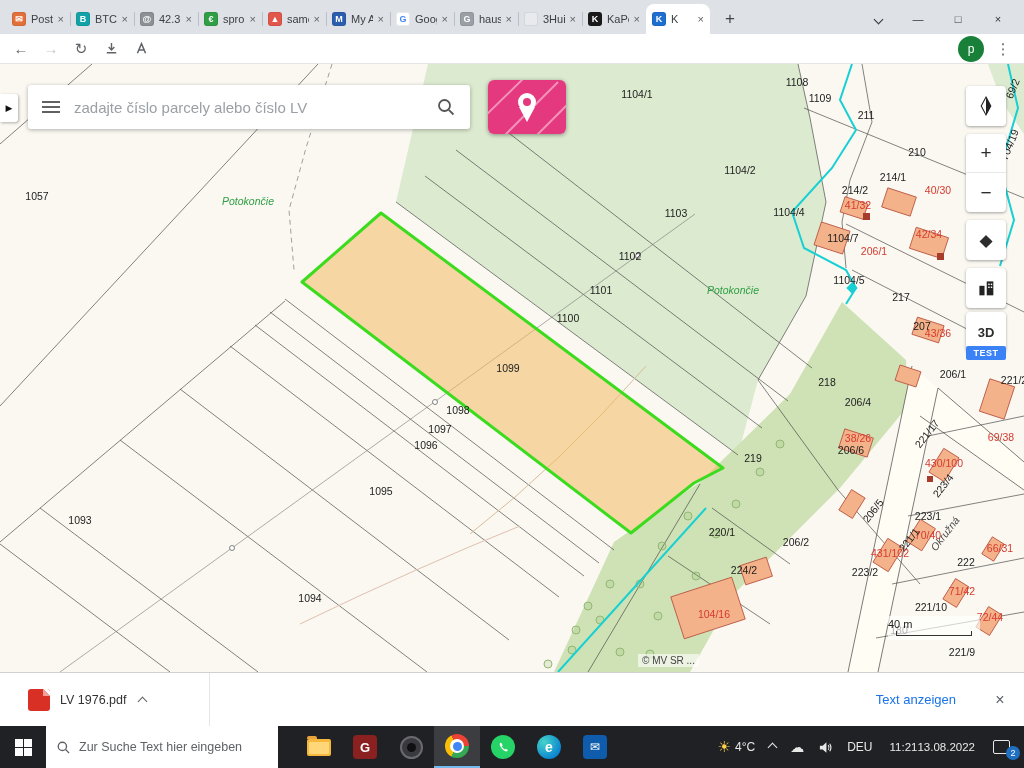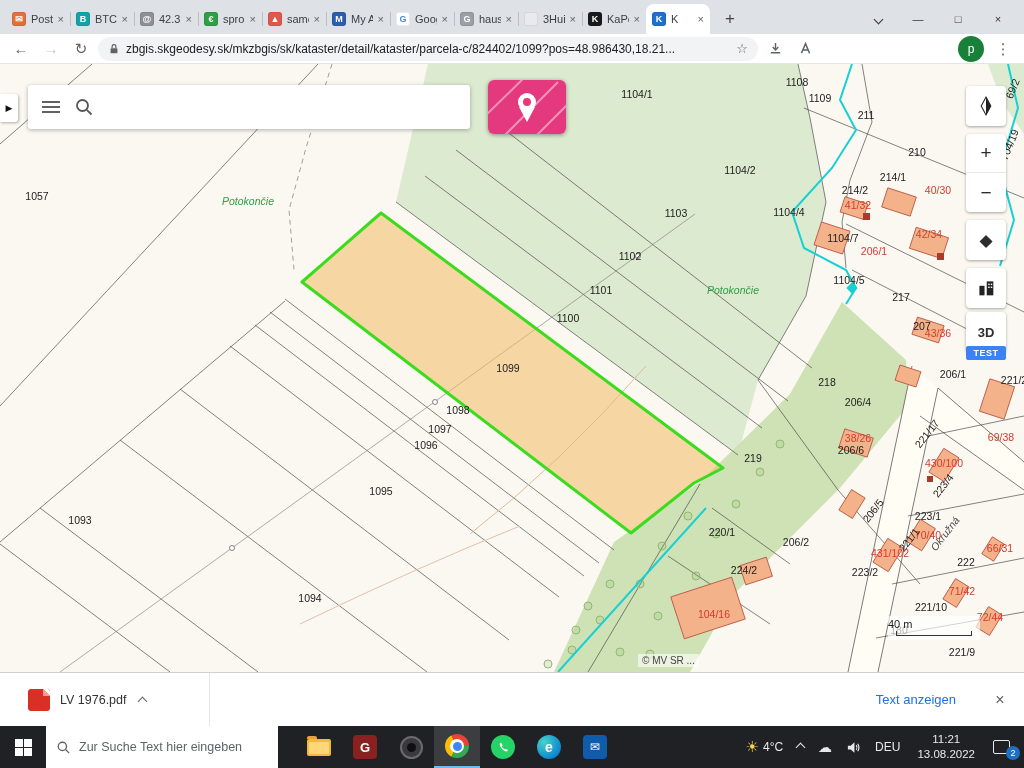--- a/index.html
+++ b/index.html
@@ -88,21 +88,21 @@
   .chrome-ic::before { content:""; position:absolute; left:5px; top:5px; width:14px; height:14px; border-radius:50%; background:#fff; }
   .chrome-ic::after { content:""; position:absolute; left:7.5px; top:7.5px; width:9px; height:9px; border-radius:50%; background:#4285f4; }
   .tb-active { background:rgba(255,255,255,.13); border-bottom:2px solid #76b9ed; }
   .wa-ic { width:24px; height:24px; border-radius:50%; background:#25d366; display:flex; align-items:center; justify-content:center; }
   .edge-ic { width:24px; height:24px; border-radius:50%; background:radial-gradient(circle at 30% 30%, #45d3c9, #0a84d0 75%); color:#fff; font-weight:bold; font-size:14px; display:flex; align-items:center; justify-content:center; }
   .mail-ic { width:24px; height:24px; border-radius:4px; background:#0f5cad; color:#fff; font-size:12px; display:flex; align-items:center; justify-content:center; }
   .tray { margin-left:auto; display:flex; align-items:center; height:100%; }
   .tray-item { height:100%; display:flex; align-items:center; justify-content:center; padding:0 7px; font-size:12px; }
   .sun-glyph { color:#ffd34d; font-size:15px; margin-right:4px; }
   .cloud-glyph { font-size:14px; color:#e8e8e8; }
-  .clock { flex-direction:column; line-height:1.3; font-size:11.5px; text-align:center; padding:0 10px; }
+  .clock { line-height:1.3; font-size:11.5px; text-align:center; padding:0 10px; }
   .ac-wrap { position:relative; padding:0 14px 0 8px; }
   .ac-icon { width:17px; height:14px; border:1.5px solid #e8e8e8; border-radius:2px; }
   .ac-badge { position:absolute; right:4px; bottom:8px; min-width:14px; height:14px; border-radius:7px; background:#1f70c1; color:#fff; font-size:9px; display:flex; align-items:center; justify-content:center; padding:0 2px; }
 </style>
 </head>
 <body>
 
 <div class="screen">
 
   <header class="tabstrip">
@@ -171,28 +171,20 @@
       <div class="wc">—</div>
       <div class="wc">□</div>
       <div class="wc">×</div>
     </div>
   </header>
 
   <nav class="navbar">
     <div class="nav-btn">←</div>
     <div class="nav-btn disabled">→</div>
     <div class="nav-btn">↻</div>
-    <div class="addr">
-      <svg width="12" height="12" viewBox="0 0 14 14">
-          <rect x="3" y="6" width="8" height="6" rx="1" fill="#5f6368"></rect>
-          <path d="M4.8 6 V4.2 a2.2 2.2 0 0 1 4.4 0 V6" stroke="#5f6368" stroke-width="1.4" fill="none"></path>
-        </svg>
-      <span class="url">zbgis.skgeodesy.sk/mkzbgis/sk/kataster/detail/kataster/parcela-c/824402/1099?pos=48.986430,18.21...</span>
-      <span class="star">☆</span>
-    </div>
     <div class="nav-btn">
       <svg width="15" height="15" viewBox="0 0 16 16">
           <path d="M8 2 v7 M5 6.5 L8 9.5 L11 6.5 M3 12.5 h10" stroke="#5f6368" stroke-width="1.5" fill="none"></path>
         </svg>
     </div>
     <div class="nav-btn">
       <svg width="15" height="15" viewBox="0 0 14 14">
           <path d="M3.2 11.5 L7 2.5 L10.8 11.5 M4.6 8.4 h4.8" stroke="#5f6368" stroke-width="1.4" fill="none"></path>
         </svg>
     </div>
@@ -370,20 +362,21 @@
           <text x="899" y="570" fill="#1c1c1c" font-size="10.5" text-anchor="middle">180</text>
           <text x="1016" y="26" fill="#1c1c1c" font-size="10.5" text-anchor="middle" transform="rotate(-68 1016 26)">69/2</text>
           <text x="1013" y="82" fill="#1c1c1c" font-size="10.5" text-anchor="middle" transform="rotate(-68 1013 82)">704/19</text>
         </g>
     </svg>
 
     <div class="panel-toggle">▶</div>
 
     <div class="mapsearch">
       <span class="burger"></span>
+      <input type="text" placeholder="zadajte číslo parcely alebo číslo LV" style="">
       <svg width="20" height="20" viewBox="0 0 20 20">
           <circle cx="8.5" cy="8.5" r="5.5" stroke="#555" stroke-width="1.8" fill="none"></circle>
           <line x1="12.8" y1="12.8" x2="17.5" y2="17.5" stroke="#555" stroke-width="1.8"></line>
         </svg>
     </div>
 
     <div class="basemap-thumb">
       <svg width="78" height="54" viewBox="0 0 78 54">
         <rect width="78" height="54" fill="#e5397f"></rect>
         <g stroke="rgba(255,255,255,0.45)" stroke-width="2" fill="none">

